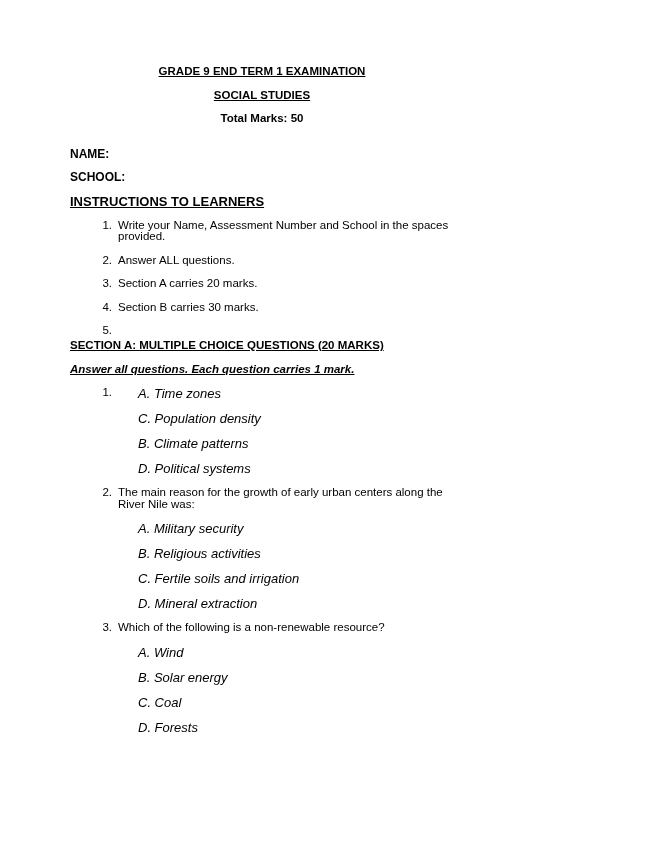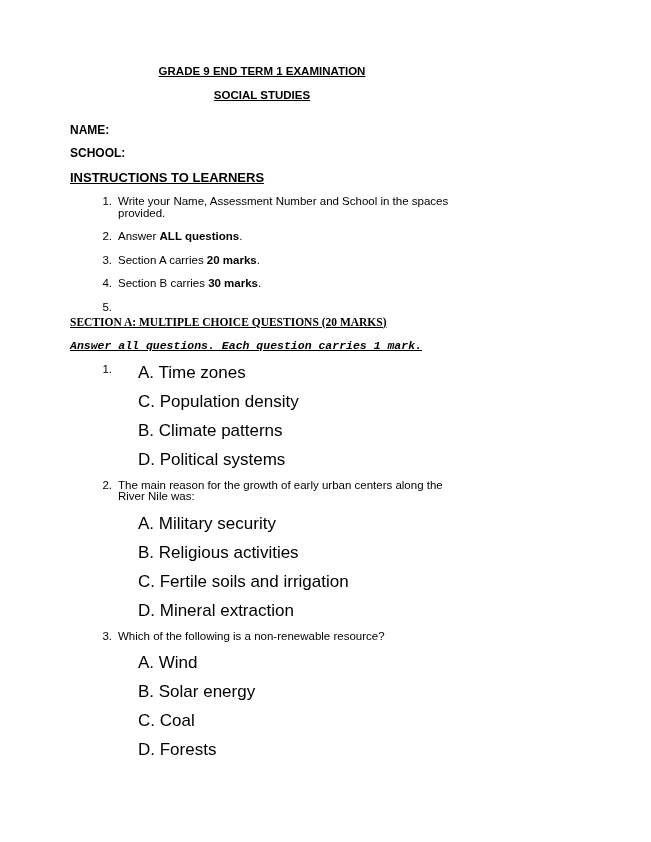--- a/index.html
+++ b/index.html
@@ -71,31 +71,29 @@
     width: 22px;
     text-align: right;
   }
   .section-title {
     font-size: 11.5px;
     font-weight: bold;
     text-decoration: underline;
     line-height: 1;
     margin: 0;
     padding-top: 15px;
-    font-family: Liberation Serif, serif;
   }
   .section-note {
     font-size: 11.5px;
     font-weight: bold;
     font-style: italic;
     text-decoration: underline;
     line-height: 1;
     margin: 0;
     padding-top: 12px;
-    font-family: Liberation Mono, monospace;
   }
   ol.questions {
     list-style: none;
     margin: 0;
     padding: 0;
   }
   ol.questions > li {
     position: relative;
     padding-left: 48px;
   }
@@ -106,36 +104,38 @@
     text-align: right;
     font-size: 11.5px;
     line-height: 1;
   }
   .qtext {
     font-size: 11.5px;
     line-height: 1;
     padding-top: 12px;
   }
   .opt {
-    font-size: 17px;
+    font-size: 13px;
     line-height: 1;
     padding-top: 12px;
     padding-left: 20px;
+    font-style: italic;
   }
   .bold {
-    font-weight: bold;
+    font-weight: normal;
   }
 </style>
 </head>
 <body>
 
 <div class="page">
 
   <div class="heading-line center">GRADE 9 END TERM 1 EXAMINATION</div>
   <div class="heading-line center">SOCIAL STUDIES</div>
+  <div class="subheading-line center">Total Marks: 50</div>
 
   <div class="field-line">NAME:</div>
   <div class="field-line">SCHOOL:</div>
 
   <div class="instructions-title">INSTRUCTIONS TO LEARNERS</div>
 
   <ol class="num-list">
     <li>
       <span class="marker">1.</span>
       <span>Write your Name, Assessment Number and School in the spaces provided.</span><span class="bold"></span><span></span>

